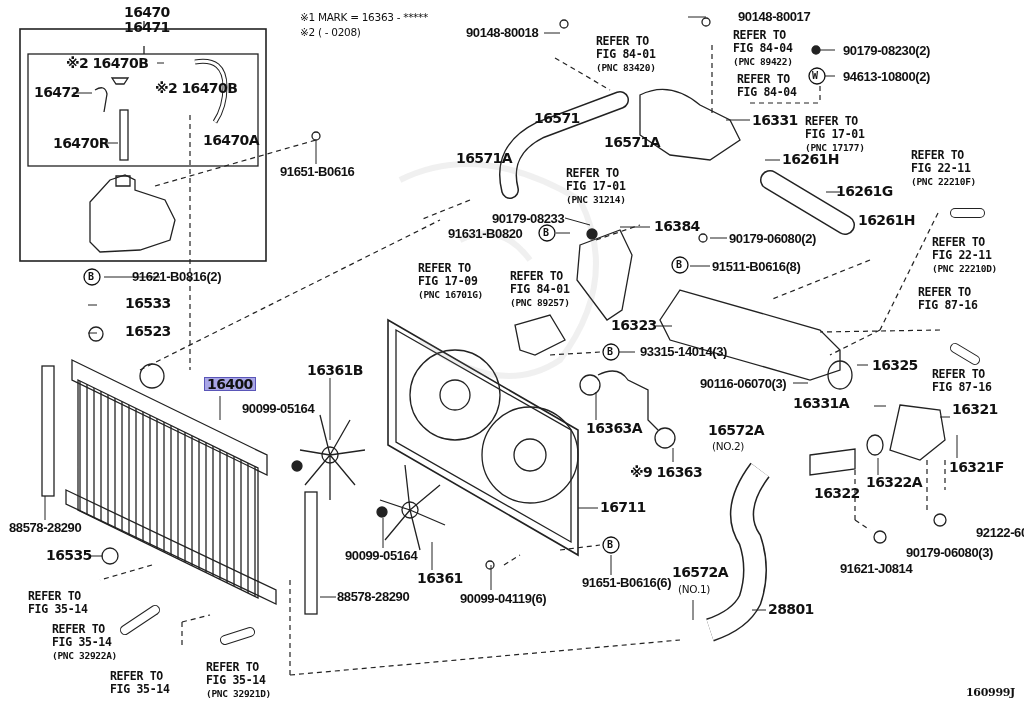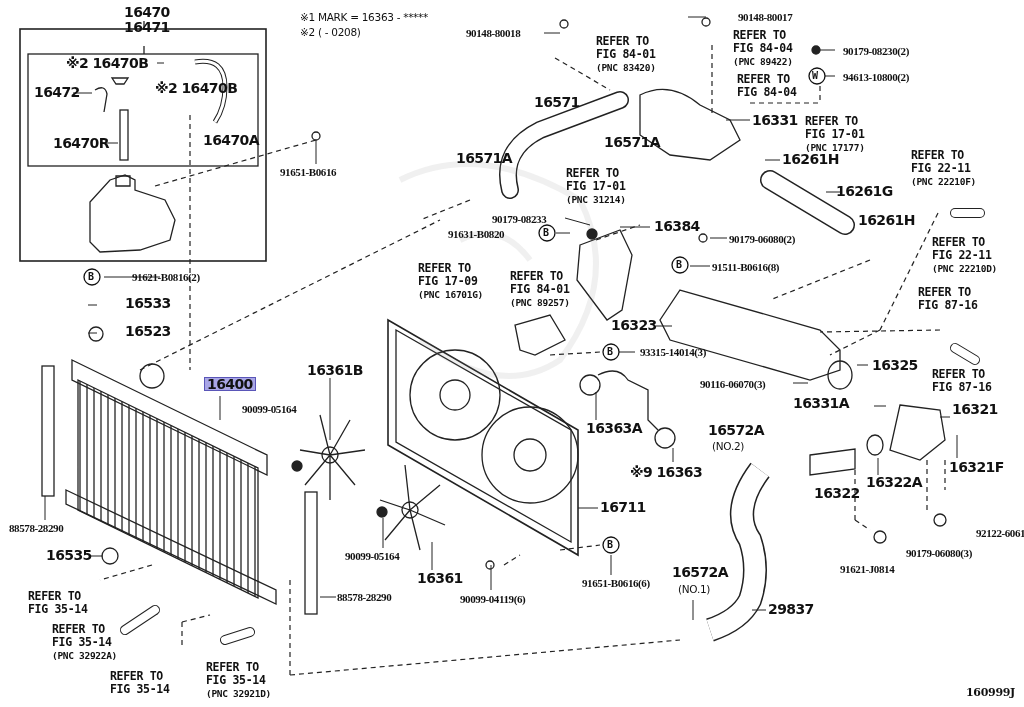--- a/index.html
+++ b/index.html
@@ -2,21 +2,21 @@
 <html><head>
 <meta charset="utf-8">
 <style>
   html, body { margin:0; padding:0; background:#ffffff; }
   #stage { position:relative; width:1024px; height:707px; overflow:hidden; background:#fff;
     font-family:"DejaVu Sans", sans-serif; color:#111; }
   svg.art { position:absolute; left:0; top:0; width:1024px; height:707px; }
   .lbl { position:absolute; white-space:nowrap; font-family:"DejaVu Sans Mono", monospace;
     font-weight:bold; font-size:11px; letter-spacing:-0.3px; line-height:12px; color:#111; }
   .pn { font-family:"DejaVu Sans", sans-serif; font-weight:bold; font-size:14px; letter-spacing:-0.6px; }
-  .pn.sm { font-size:11px; font-family:Liberation Serif, serif; letter-spacing:-0.4px;}
+  .pn.sm { font-size:13px; font-family:Liberation Sans, sans-serif; letter-spacing:-0.4px;}
   .ref { font-size:11.5px; line-height:13px; }
   .pnc { font-size:9.5px; font-weight:bold; }
   .note { font-family:"DejaVu Sans", sans-serif; font-weight:normal; font-size:10.5px; }
   .hl { background:#a9a6e6; border:1px solid #5a56b8; padding:0 2px; }
   .label-click { cursor:pointer; }
 </style>
 </head>
 <body>
 
 <div id="stage">
@@ -228,21 +228,21 @@
 <span class="lbl pn label-click" style="left:203px;top:134px;">16470A</span>
 <span class="lbl pn sm label-click" style="left:280px;top:166px;">91651-B0616</span>
 <span class="lbl pn sm label-click" style="left:132px;top:271px;">91621-B0816(2)</span>
 <span class="lbl pn label-click" style="left:125px;top:297px;">16533</span>
 <span class="lbl pn label-click" style="left:125px;top:325px;">16523</span>
 <span class="lbl pn hl label-click" style="left:204px;top:377px;">16400</span>
 <span class="lbl pn sm label-click" style="left:9px;top:522px;">88578-28290</span>
 <span class="lbl pn label-click" style="left:46px;top:549px;">16535</span>
 
 <span class="lbl pn sm label-click" style="left:466px;top:27px;">90148-80018</span>
-<span class="lbl pn label-click" style="left:534px;top:96px;">16571</span>
+<span class="lbl pn label-click" style="left:534px;top:112px;">16571</span>
 <span class="lbl pn label-click" style="left:456px;top:152px;">16571A</span>
 <span class="lbl pn label-click" style="left:604px;top:136px;">16571A</span>
 <span class="lbl pn sm label-click" style="left:738px;top:11px;">90148-80017</span>
 <span class="lbl pn sm label-click" style="left:843px;top:45px;">90179-08230(2)</span>
 <span class="lbl pn sm label-click" style="left:843px;top:71px;">94613-10800(2)</span>
 <span class="lbl pn label-click" style="left:752px;top:114px;">16331</span>
 <span class="lbl pn label-click" style="left:782px;top:153px;">16261H</span>
 <span class="lbl pn label-click" style="left:836px;top:185px;">16261G</span>
 <span class="lbl pn label-click" style="left:858px;top:214px;">16261H</span>
 
@@ -272,21 +272,21 @@
 <span class="lbl pn sm label-click" style="left:840px;top:563px;">91621-J0814</span>
 
 <span class="lbl pn label-click" style="left:600px;top:501px;">16711</span>
 <span class="lbl pn sm label-click" style="left:345px;top:550px;">90099-05164</span>
 <span class="lbl pn label-click" style="left:417px;top:572px;">16361</span>
 <span class="lbl pn sm label-click" style="left:337px;top:591px;">88578-28290</span>
 <span class="lbl pn sm label-click" style="left:460px;top:593px;">90099-04119(6)</span>
 <span class="lbl pn sm label-click" style="left:582px;top:577px;">91651-B0616(6)</span>
 <span class="lbl pn label-click" style="left:672px;top:566px;">16572A</span>
 <span class="lbl note" style="left:678px;top:583px;">(NO.1)</span>
-<span class="lbl pn label-click" style="left:768px;top:603px;">29837</span>
+<span class="lbl pn label-click" style="left:768px;top:603px;">28801</span>
 
 <div class="lbl ref label-click" style="left:596px;top:35px;">
   <div>REFER TO</div>
   <div>FIG 84-01</div>
   <div class="pnc">(PNC 83420)</div>
 </div>
 <div class="lbl ref label-click" style="left:733px;top:29px;">
   <div>REFER TO</div>
   <div>FIG 84-04</div>
   <div class="pnc">(PNC 89422)</div>

